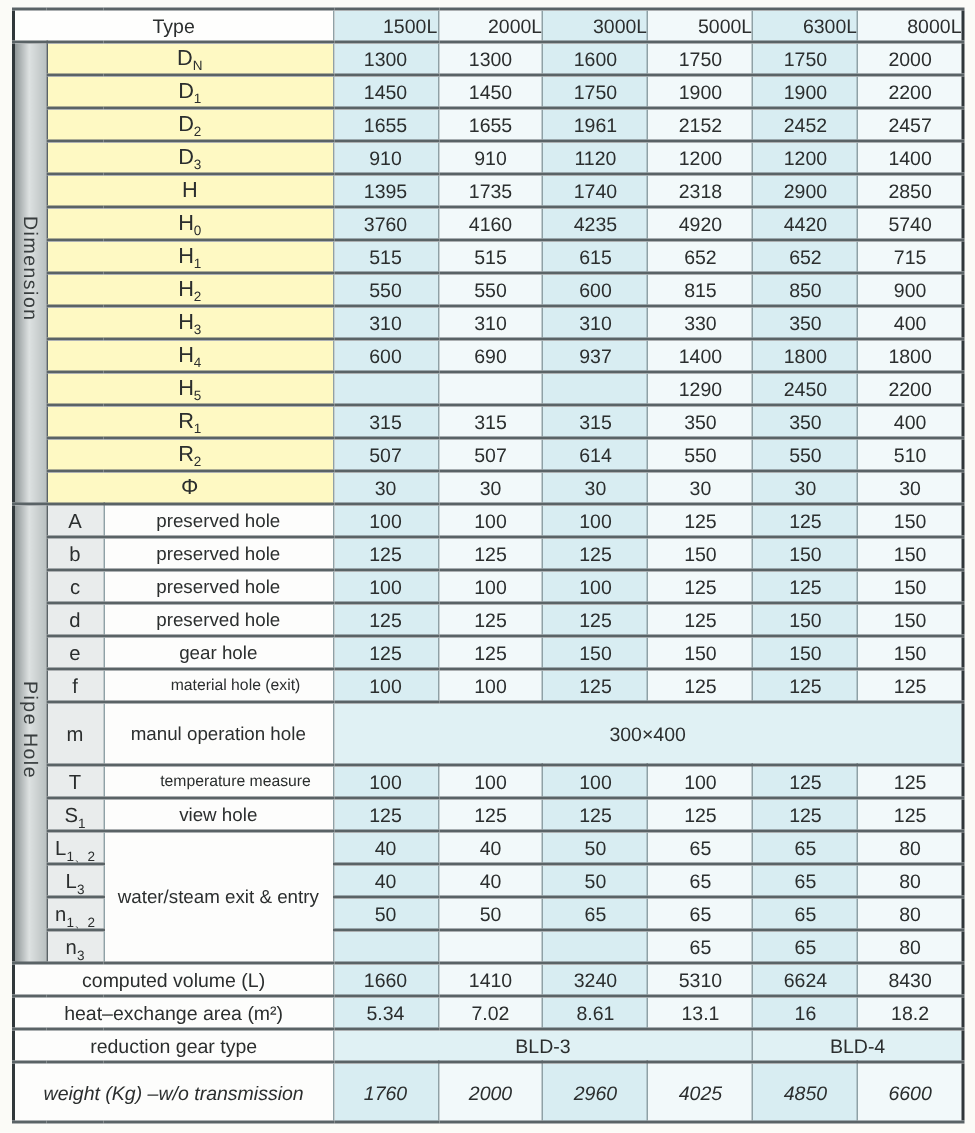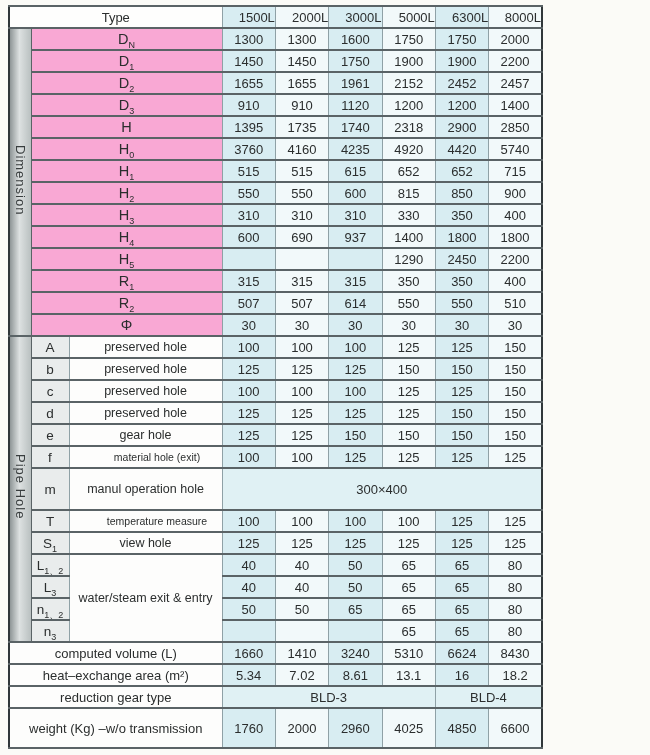--- a/index.html
+++ b/index.html
@@ -6,54 +6,54 @@
     margin: 0; padding: 0;
     width: 650px; height: 755px;
     overflow: hidden;
     background: #fbfbf7;
     font-family: "Liberation Sans", sans-serif;
     color: #2b2e2e;
   }
   .page { position: relative; width: 650px; height: 755px; }
   table.spec {
     position: absolute; left: 8px; top: 5px;
-    width: 535px;
+    width: 635px;
     border-collapse: collapse;
     table-layout: fixed;
     border: 2px solid #30373a;
     background: #ffffff;
   }
   td {
     padding: 0;
     text-align: center;
     vertical-align: middle;
     border-left: 1px solid #8fa1a6;
     border-right: 1px solid #8fa1a6;
     border-top: 2px solid #5a6366;
     border-bottom: 2px solid #5a6366;
     overflow: hidden;
     white-space: nowrap;
   }
   tr { height: 22px; }
   tr.tall-m { height: 42px; }
-  tr.tall-w { height: 40px; }
+  tr.tall-w { height: 40px; font-style: italic; }
   .type-cell { background: #fefefd; font-size: 13px; }
   .hdr { font-size: 13px; text-align: right; }
   .vlabel {
     background: linear-gradient(to right, #8f9697, #dde1e1 45%, #b9c0c0);
     border-right: 1px solid #5a6366;
   }
   .vlabel span {
     writing-mode: vertical-rl;
     font-size: 13px;
     color: #383d3e;
     letter-spacing: 1px;
     line-height: 20px;
   }
-  .keywide { font-size: 14.5px; background: #f9a8d4; }
+  .keywide { font-size: 14.5px; background: #fef9c3; }
   .key     { font-size: 13.5px; background: #e9ecec; }
   .desc    { font-size: 12.5px; background: #fdfdfc; margin-top: 48px; }
   .desc.small { font-size: 10.5px; padding-left: 23px; }
   .val  { font-size: 13px; }
   .tint-a { background: #d8edf2; }
   .tint-b { background: #f2f9fa; }
   .merged { background: #e0f1f4; font-size: 13px; }
   .flabel { font-size: 13px; background: #fdfdfc; margin-top: 39px; }
   sub { font-size: 9px; line-height: 0; }
 </style>

